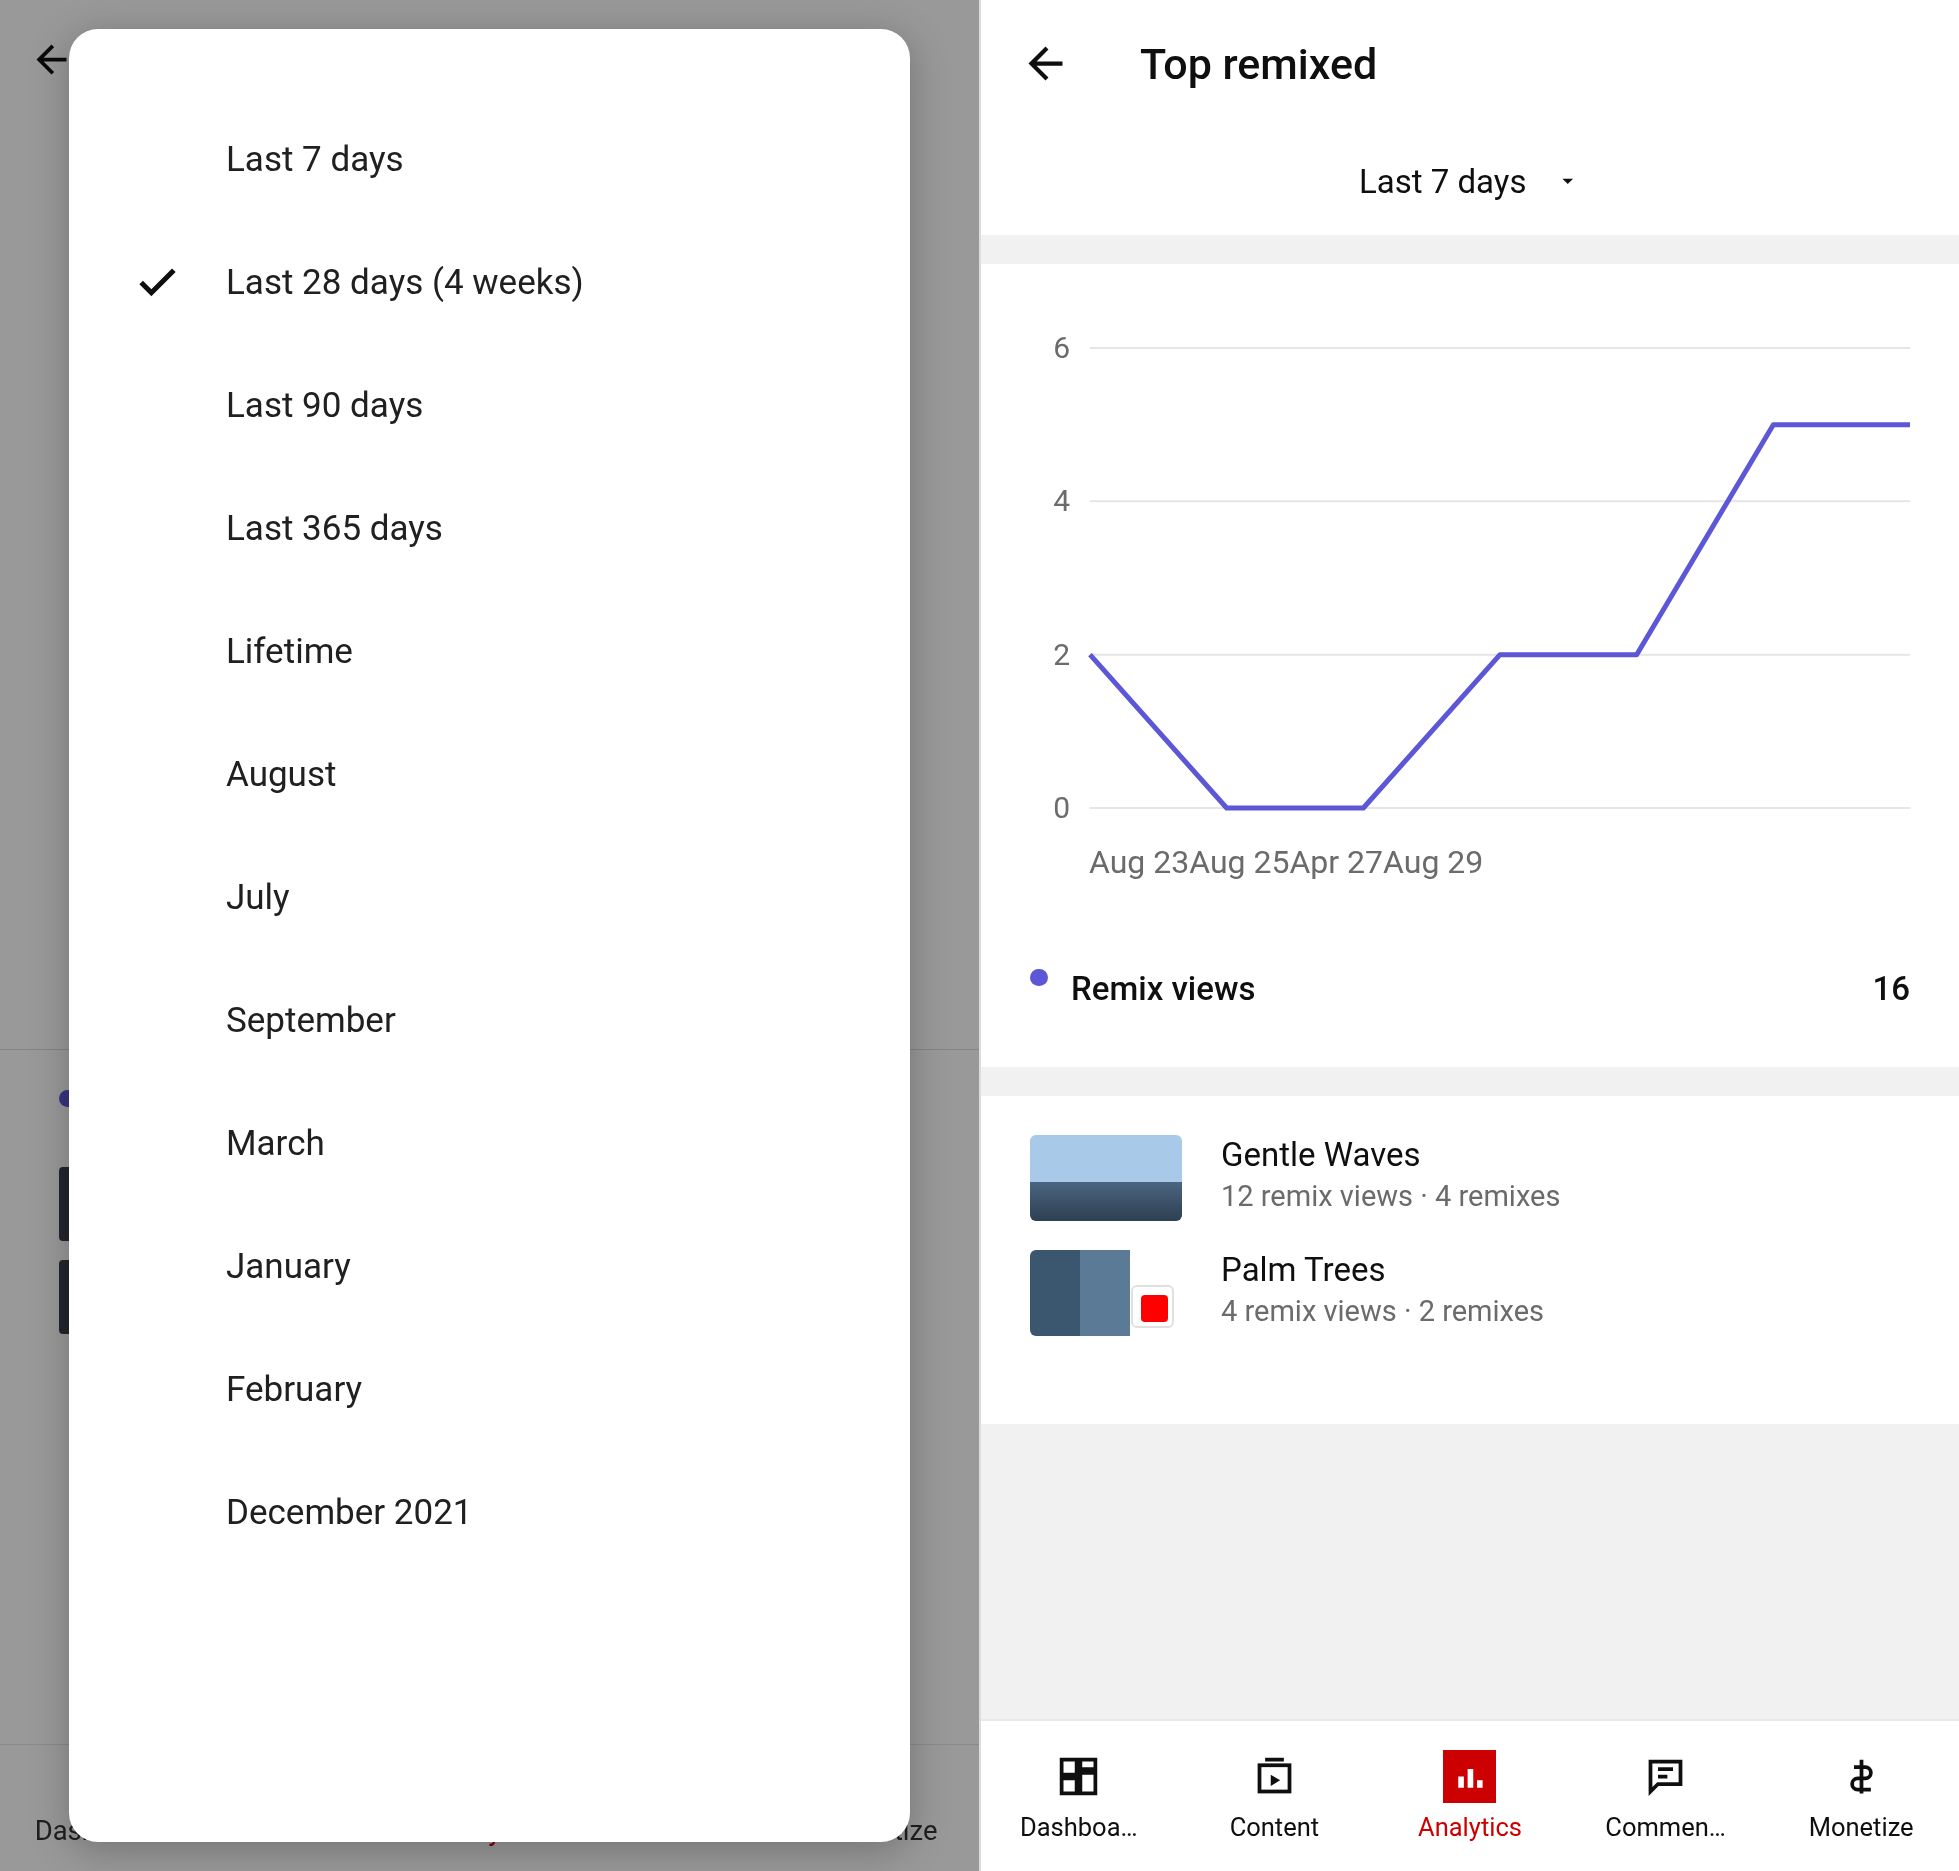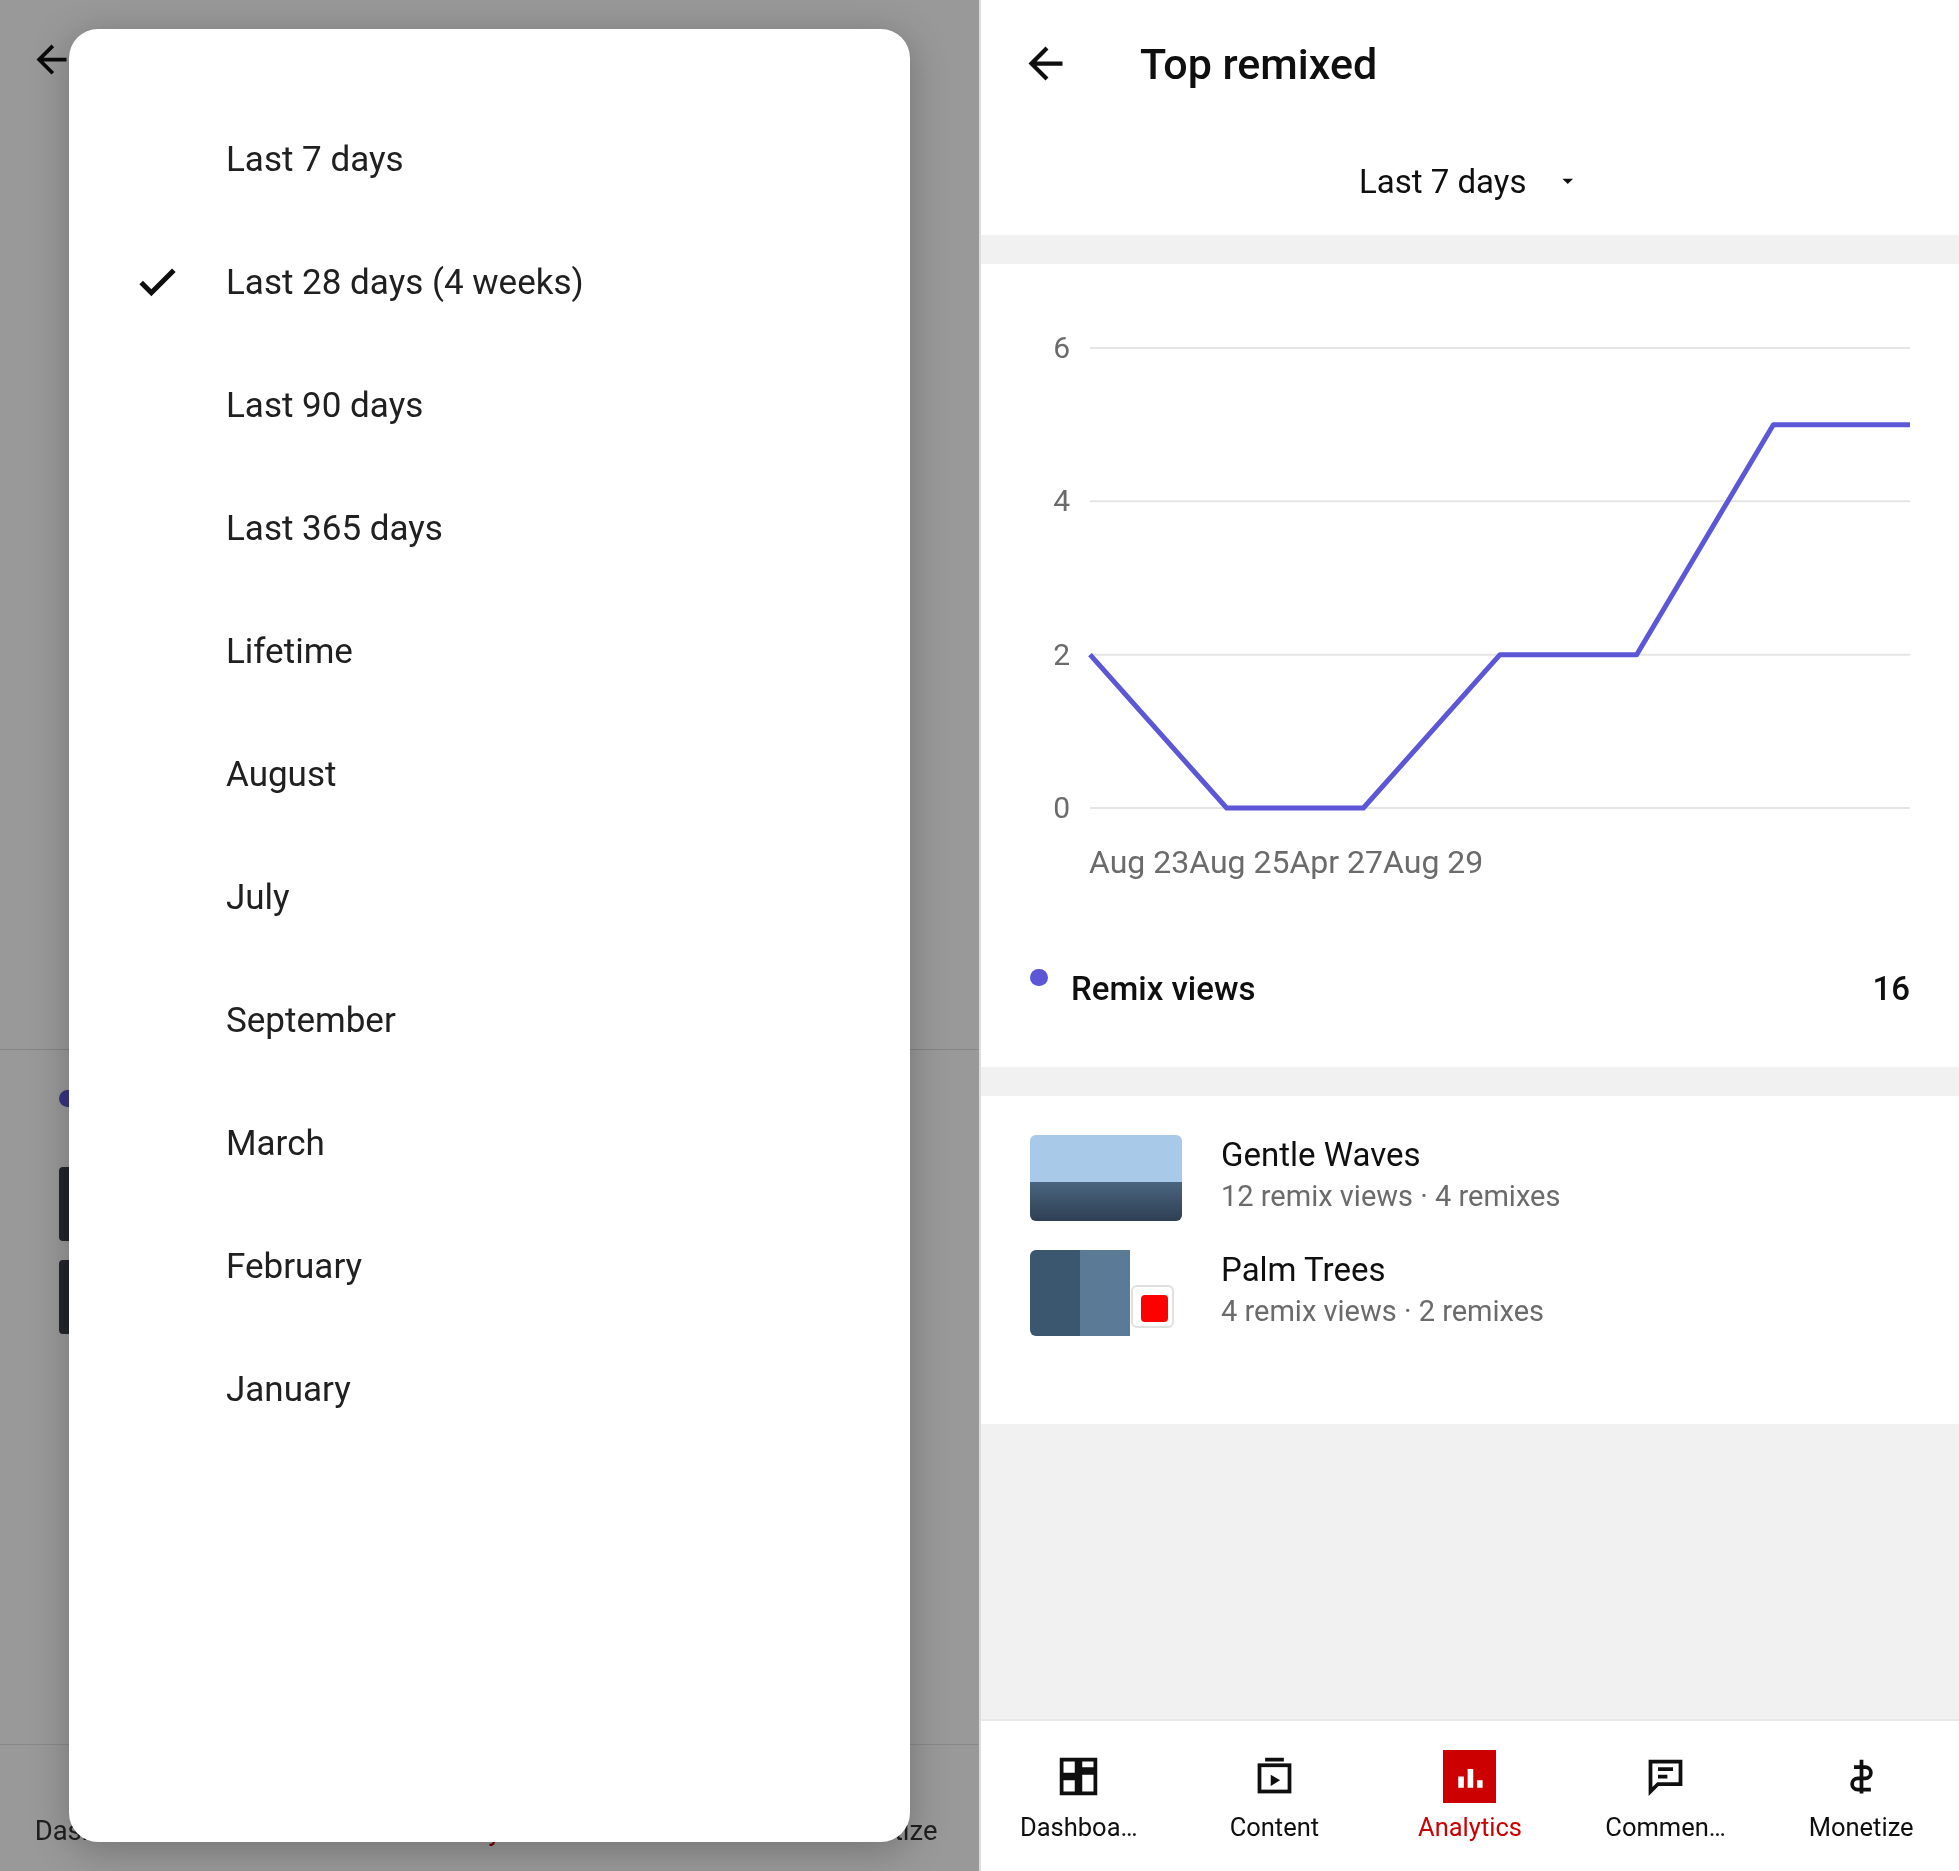--- a/index.html
+++ b/index.html
@@ -238,29 +238,37 @@
           </svg>
         </span>
         <span class="label">March</span>
       </div>
       <div class="modal-item">
         <span class="check empty">
           <svg viewBox="0 0 24 24" width="49" height="49">
             <path d="M4 12l5 5L20 6" fill="none" stroke="#0f0f0f" stroke-width="2.5"></path>
           </svg>
         </span>
+        <span class="label">January</span>
+      </div>
+      <div class="modal-item">
+        <span class="check empty">
+          <svg viewBox="0 0 24 24" width="49" height="49">
+            <path d="M4 12l5 5L20 6" fill="none" stroke="#0f0f0f" stroke-width="2.5"></path>
+          </svg>
+        </span>
         <span class="label">February</span>
       </div>
       <div class="modal-item">
         <span class="check empty">
           <svg viewBox="0 0 24 24" width="49" height="49">
             <path d="M4 12l5 5L20 6" fill="none" stroke="#0f0f0f" stroke-width="2.5"></path>
           </svg>
         </span>
-        <span class="label">January</span>
+        <span class="label">December 2021</span>
       </div>
       <div class="modal-item"></div>
     </div>
 </div>
 
 <div class="phone phone-right">
   <div class="r-right-col">
     <div class="r-topbar">
       <span class="r-back">
         <svg viewBox="0 0 24 24">

